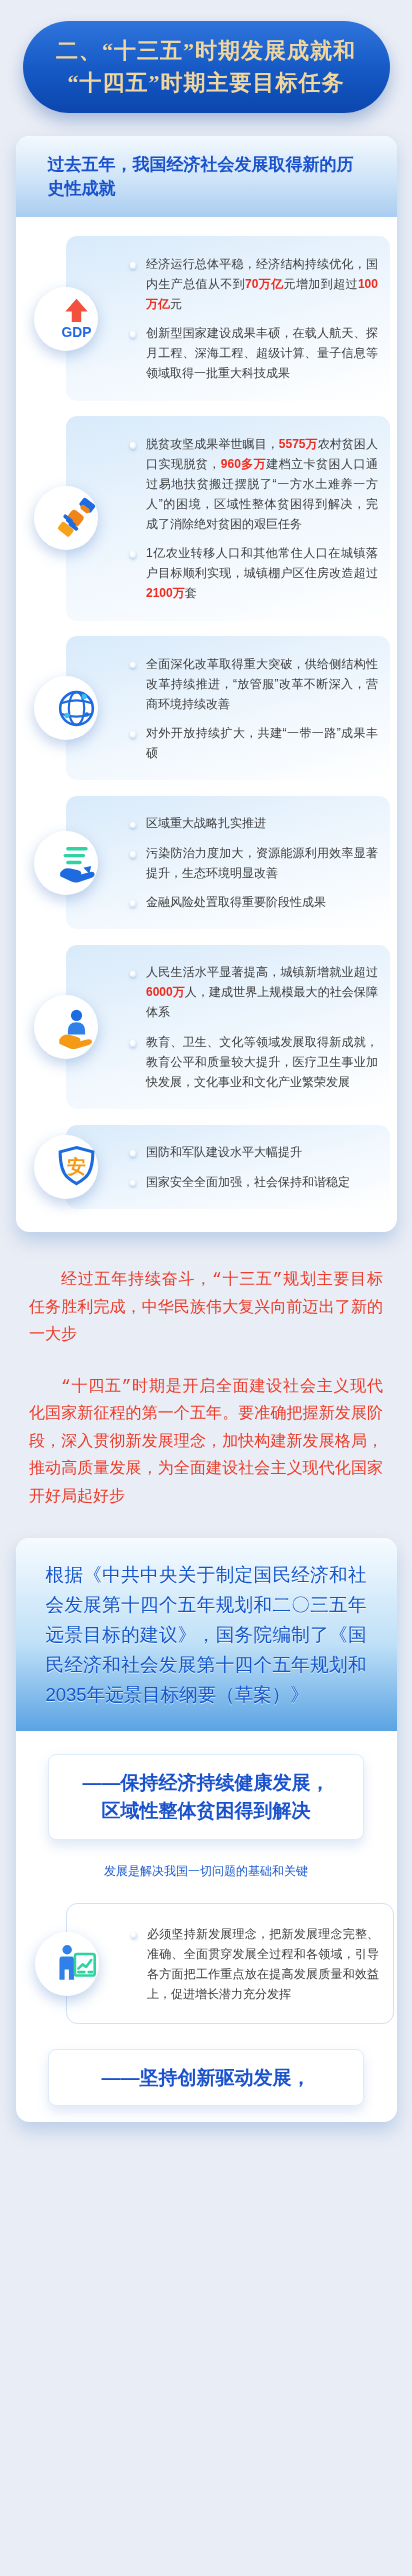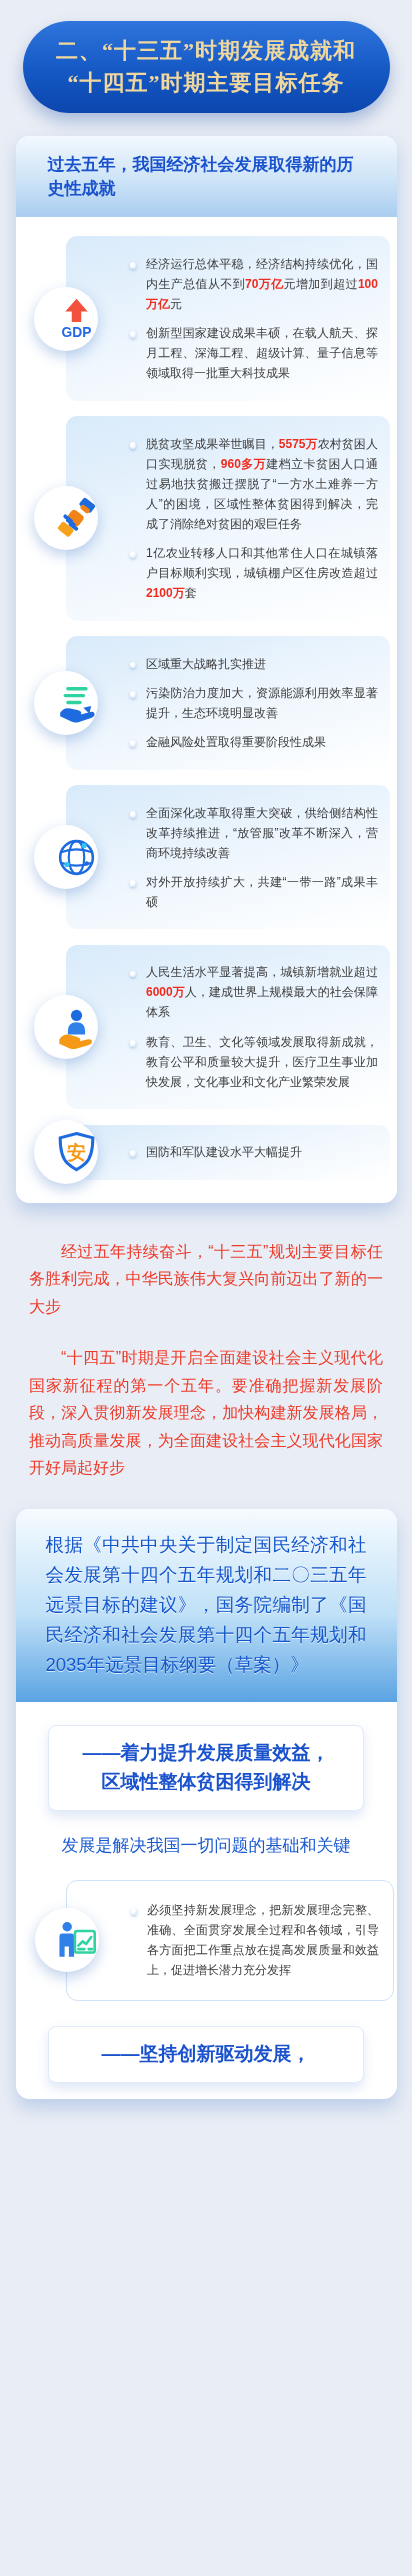--- a/index.html
+++ b/index.html
@@ -47,40 +47,40 @@
   .bullet + .bullet{margin-top:9.3px;}
   .bullet .dot{
     position:absolute;left:1px;top:8.2px;width:6.7px;height:6.7px;border-radius:50%;
     background:radial-gradient(circle at 35% 35%,#ffffff 30%,#c9ddf3 100%);
     box-shadow:0 1.5px 3.1px rgba(120,160,210,.55);
   }
   .red{color:#f02c1e;font-weight:700;}
   
   .red-para{
     margin:35px 29px 0;font-size:16px;line-height:1.72;color:#ee3a28;
-    text-indent:2em;text-align:justify;
+    text-indent:2em;text-align:justify;font-family:Liberation Mono, monospace;
   }
   .red-para + .red-para{margin-top:24px;}
   
   .plan-header{
     border-radius:13.4px 13.4px 0 0;
     background:linear-gradient(180deg,#f6fbff 0%,#bfe0f7 55%,#5aa3e3 100%);
     padding:21.6px 30px;font-size:18.5px;font-weight:400;color:#1355cb;line-height:1.62;
     text-shadow:0 1px 0 rgba(255,255,255,.7);text-align:justify;
   }
   .plan-body{padding:23px 0 15.5px;}
   
   .sec-header{
     margin:25px auto 0;width:304px;background:#ffffff;
     border:1px solid #dfeafa;border-radius:8.2px;
     box-shadow:0 5.2px 11.3px rgba(150,180,225,.30);
     padding:13.4px 5.2px;text-align:center;font-size:19px;font-weight:700;color:#1952cc;line-height:1.5;
   }
   .plan-body > :first-child{margin-top:0;}
-  .sub-center{margin-top:23px;text-align:center;font-size:17px;color:#1a5ad0;}
+  .sub-center{margin-top:23px;text-align:center;font-size:12px;color:#1a5ad0;}
   
   .taskcard{position:relative;margin-top:23px;border-radius:11.3px;}
   .taskcard.bordered{background:#fff;border:1px solid #cfe2f7;}
   .taskcard.iconleft{margin-left:50px;margin-right:3px;padding:19.6px 13.4px 19.6px 63px;}
 </style>
 </head>
 <body>
 
 <div class="page">
 
@@ -121,89 +121,90 @@
 </span>
     <div class="bullets">
             <div class="bullet"><span class="dot"></span><span>脱贫攻坚成果举世瞩目，</span><span class="red">5575万</span><span>农村贫困人口实现脱贫，</span><span class="red">960多万</span><span>建档立卡贫困人口通过易地扶贫搬迁摆脱了“一方水土难养一方人”的困境，区域性整体贫困得到解决，完成了消除绝对贫困的艰巨任务</span></div>
             <div class="bullet"><span class="dot"></span><span>1亿农业转移人口和其他常住人口在城镇落户目标顺利实现，城镇棚户区住房改造超过</span><span class="red">2100万</span><span>套</span></div>
           </div>
   </div>
 
   <div class="subcard">
     <span class="icon-circle">
   <svg viewBox="0 0 100 100">
+    <circle cx="50" cy="50" r="38" fill="none" stroke="#1e6be0" stroke-width="6"></circle>
+    <ellipse cx="50" cy="50" rx="18" ry="38" fill="none" stroke="#1e6be0" stroke-width="5"></ellipse>
+    <path d="M14 38 q36 -14 72 0 M14 62 q36 14 72 0" fill="none" stroke="#1e6be0" stroke-width="5"></path>
+    <circle cx="68" cy="22" r="6" fill="#35c3f3"></circle>
+    <circle cx="28" cy="66" r="6" fill="#35c3f3"></circle>
+    <circle cx="74" cy="64" r="5" fill="#1e6be0"></circle>
+  </svg>
+</span>
+    <div class="bullets">
+            <div class="bullet"><span class="dot"></span><span>全面深化改革取得重大突破，供给侧结构性改革持续推进，“放管服”改革不断深入，营商环境持续改善</span></div>
+            <div class="bullet"><span class="dot"></span><span>对外开放持续扩大，共建“一带一路”成果丰硕</span></div>
+          </div>
+  </div>
+
+  <div class="subcard">
+    <span class="icon-circle">
+  <svg viewBox="0 0 100 100">
     <g stroke="#2fd3a2" stroke-width="8" stroke-linecap="round" fill="none">
       <line x1="30" y1="18" x2="72" y2="18"></line>
       <line x1="24" y1="34" x2="66" y2="34"></line>
       <line x1="30" y1="50" x2="58" y2="50"></line>
     </g>
     <path d="M12 74 q8 -14 24 -10 l18 4 q10 3 6 10 l22 -6 q10 -2 10 6 q0 5 -8 8 l-30 10 q-8 2 -16 -2 l-26 -12 z" fill="#1e6be0"></path>
     <polygon points="66,62 84,58 80,76" fill="#1e6be0"></polygon>
   </svg>
 </span>
     <div class="bullets">
             <div class="bullet"><span class="dot"></span><span>区域重大战略扎实推进</span></div>
             <div class="bullet"><span class="dot"></span><span>污染防治力度加大，资源能源利用效率显著提升，生态环境明显改善</span></div>
             <div class="bullet"><span class="dot"></span><span>金融风险处置取得重要阶段性成果</span></div>
           </div>
   </div>
 
   <div class="subcard">
     <span class="icon-circle">
   <svg viewBox="0 0 100 100">
-    <circle cx="50" cy="50" r="38" fill="none" stroke="#1e6be0" stroke-width="6"></circle>
-    <ellipse cx="50" cy="50" rx="18" ry="38" fill="none" stroke="#1e6be0" stroke-width="5"></ellipse>
-    <path d="M14 38 q36 -14 72 0 M14 62 q36 14 72 0" fill="none" stroke="#1e6be0" stroke-width="5"></path>
-    <circle cx="68" cy="22" r="6" fill="#35c3f3"></circle>
-    <circle cx="28" cy="66" r="6" fill="#35c3f3"></circle>
-    <circle cx="74" cy="64" r="5" fill="#1e6be0"></circle>
-  </svg>
-</span>
-    <div class="bullets">
-            <div class="bullet"><span class="dot"></span><span>全面深化改革取得重大突破，供给侧结构性改革持续推进，“放管服”改革不断深入，营商环境持续改善</span></div>
-            <div class="bullet"><span class="dot"></span><span>对外开放持续扩大，共建“一带一路”成果丰硕</span></div>
-          </div>
-  </div>
-
-  <div class="subcard">
-    <span class="icon-circle">
-  <svg viewBox="0 0 100 100">
     <circle cx="50" cy="22" r="13" fill="#1e6be0"></circle>
     <path d="M30 58 q0 -20 20 -20 q20 0 20 20 l0 8 l-40 0 z" fill="#2f80e8"></path>
     <path d="M10 78 q10 -16 28 -10 l14 4 q10 3 6 10 l16 -4 q12 -3 12 5 q0 5 -9 8 l-26 8 q-9 3 -18 -1 l-23 -10 z" fill="#f59a16"></path>
   </svg>
 </span>
     <div class="bullets">
             <div class="bullet"><span class="dot"></span><span>人民生活水平显著提高，城镇新增就业超过</span><span class="red">6000万</span><span>人，建成世界上规模最大的社会保障体系</span></div>
             <div class="bullet"><span class="dot"></span><span>教育、卫生、文化等领域发展取得新成就，教育公平和质量较大提升，医疗卫生事业加快发展，文化事业和文化产业繁荣发展</span></div>
           </div>
   </div>
 
   <div class="subcard">
     <span class="icon-circle">
   <svg viewBox="0 0 100 100">
     <path d="M50 6 L88 16 q0 44 -18 60 q-10 9 -20 14 q-10 -5 -20 -14 Q12 60 12 16 z" fill="#ffffff" stroke="#1e6be0" stroke-width="7"></path>
     <text x="50" y="66" text-anchor="middle" font-size="44" font-weight="bold" fill="#f59a16" font-family="Liberation Sans, sans-serif">安</text>
   </svg>
 </span>
     <div class="bullets">
             <div class="bullet"><span class="dot"></span><span>国防和军队建设水平大幅提升</span></div>
+            <div class="bullet"><span class="dot"></span><span>国家安全全面加强，社会保持和谐稳定</span></div>
           </div>
   </div>
 </div>
   </div>
 
   <div class="red-para">经过五年持续奋斗，“十三五”规划主要目标任务胜利完成，中华民族伟大复兴向前迈出了新的一大步</div>
   <div class="red-para">“十四五”时期是开启全面建设社会主义现代化国家新征程的第一个五年。要准确把握新发展阶段，深入贯彻新发展理念，加快构建新发展格局，推动高质量发展，为全面建设社会主义现代化国家开好局起好步</div>
 
   <div class="bigcard" style="margin-top:27px;">
     <div class="plan-header">根据《中共中央关于制定国民经济和社会发展第十四个五年规划和二〇三五年远景目标的建议》，国务院编制了《国民经济和社会发展第十四个五年规划和2035年远景目标纲要（草案）》</div>
     <div class="plan-body">
   <div class="sec-header">
-    <div class="sh-line1">——着力提升发展质量效益，</div>
+    <div class="sh-line1">——保持经济持续健康发展，</div>
     <div class="sh-line2">区域性整体贫困得到解决</div>
   </div>
 <div class="sub-center">发展是解决我国一切问题的基础和关键</div>
   <div class="taskcard bordered iconleft">
     <span class="icon-circle">
   <svg viewBox="0 0 100 100">
     <circle cx="26" cy="18" r="11" fill="#2f80e8"></circle>
     <path d="M14 34 h22 q6 0 6 8 v46 h-12 v-24 h-10 v24 h-12 v-46 q0 -8 6 -8 z" fill="#2f80e8"></path>
     <rect x="44" y="28" width="46" height="50" rx="5" fill="none" stroke="#2fd3a2" stroke-width="6"></rect>
     <polyline points="52,62 62,52 70,58 82,42" fill="none" stroke="#2fd3a2" stroke-width="6" stroke-linecap="round" stroke-linejoin="round"></polyline>

